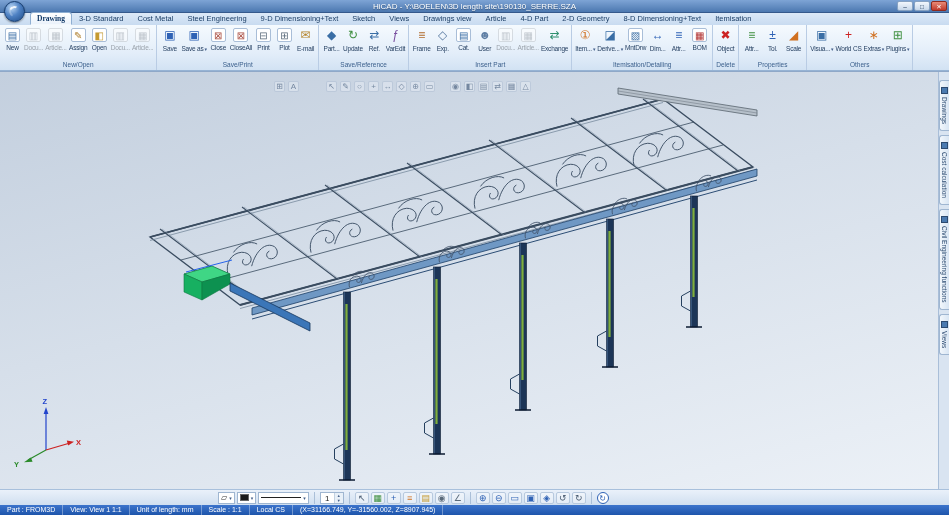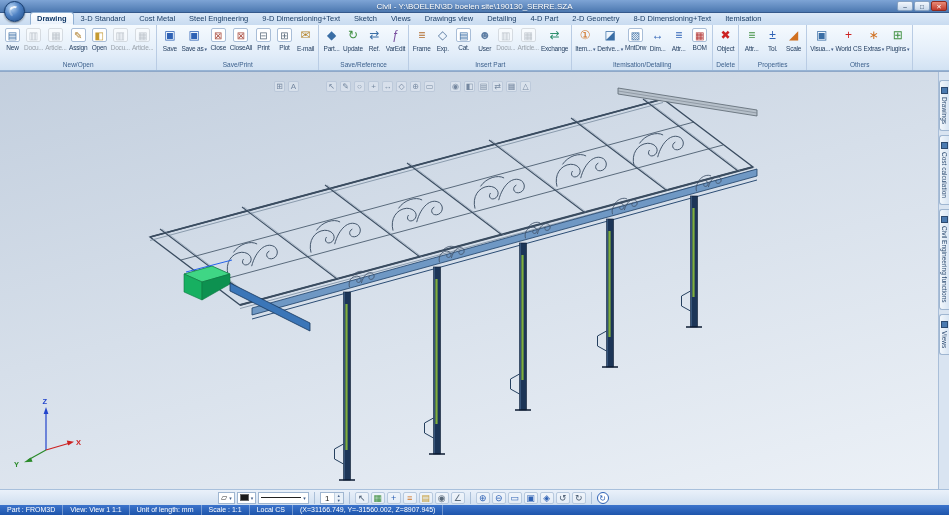--- a/index.html
+++ b/index.html
@@ -20,21 +20,21 @@
   .winctrls{position:absolute;right:2px;top:1px;display:flex;gap:1px;}
   .winbtn{width:16px;height:10px;font-size:6.5px;line-height:10px;text-align:center;color:#27405f;
     background:linear-gradient(#f2f7fd,#c6d7ea);border:1px solid #87a2c2;border-radius:2px;}
   .winbtn.close{background:linear-gradient(#e98a77,#c0392b);color:#fff;border-color:#8e2a1f;}
 
   
   .tabbar{position:absolute;left:0;top:13px;width:100%;height:12px;
     background:linear-gradient(#dcE9f8,#c8dbf0);display:flex;align-items:flex-end;padding-left:30px;}
   .rtab{font-size:7.5px;color:#1c3e66;padding:1px 6px;line-height:9px;white-space:nowrap;border:1px solid transparent;}
   .rtab.active{background:linear-gradient(#ffffff,#eaf2fb);border-color:#8fafd2;border-bottom-color:#f3f8fd;
-    border-radius:3px 3px 0 0;font-weight:bold;color:#123a68;}
+    border-radius:3px 3px 0 0;font-weight:bold;color:#123a68;font-family:Liberation Serif, serif;}
 
   
   .ribbon{position:absolute;left:0;top:25px;width:100%;height:46px;
     background:linear-gradient(#f5fafe,#e2edf9 65%,#d2e2f3);border-bottom:1px solid #96b3d4;}
   .rgroups{display:flex;width:100%;height:100%;overflow:hidden;}
   .rgroup{display:flex;flex-direction:column;border-right:1px solid #b9cce4;padding:1px 2px 0;flex:0 0 auto;}
   .rbtns{display:flex;flex:1;align-items:flex-start;}
   .rbtn{display:flex;flex-direction:column;align-items:center;padding:1px 1px 0;min-width:21px;height:34px;border-radius:2px;}
   .rbtn.disabled{opacity:.45;filter:grayscale(.8);}
   .ri{width:17px;height:16px;display:block;font-size:12px;line-height:16px;text-align:center;}
@@ -82,38 +82,38 @@
 </style>
 </head>
 <body>
 
 <div class="app">
 
   <div class="titlebar">
     <div class="orb">
       <span class="orb-inner"></span>
     </div>
-    <span class="title">Civil - Y:\BOELEN\3D boelen site\190130_SERRE.SZA</span>
+    <span class="title">HiCAD - Y:\BOELEN\3D length site\190130_SERRE.SZA</span>
     <span class="winctrls">
         <span class="winbtn minimize">–</span>
         <span class="winbtn maximize">□</span>
         <span class="winbtn close">✕</span>
       </span>
   </div>
 
   <div class="tabbar">
       <span class="rtab active">Drawing</span>
       <span class="rtab">3-D Standard</span>
       <span class="rtab">Cost Metal</span>
       <span class="rtab">Steel Engineering</span>
       <span class="rtab">9-D Dimensioning+Text</span>
       <span class="rtab">Sketch</span>
       <span class="rtab">Views</span>
       <span class="rtab">Drawings view</span>
-      <span class="rtab">Detailing</span>
+      <span class="rtab">Article</span>
       <span class="rtab">4-D Part</span>
       <span class="rtab">2-D Geometry</span>
       <span class="rtab">8-D Dimensioning+Text</span>
       <span class="rtab">Itemisation</span>
     </div>
 
   <div class="ribbon">
     <div class="rgroups">
         <div class="rgroup">
           <div class="rbtns">

